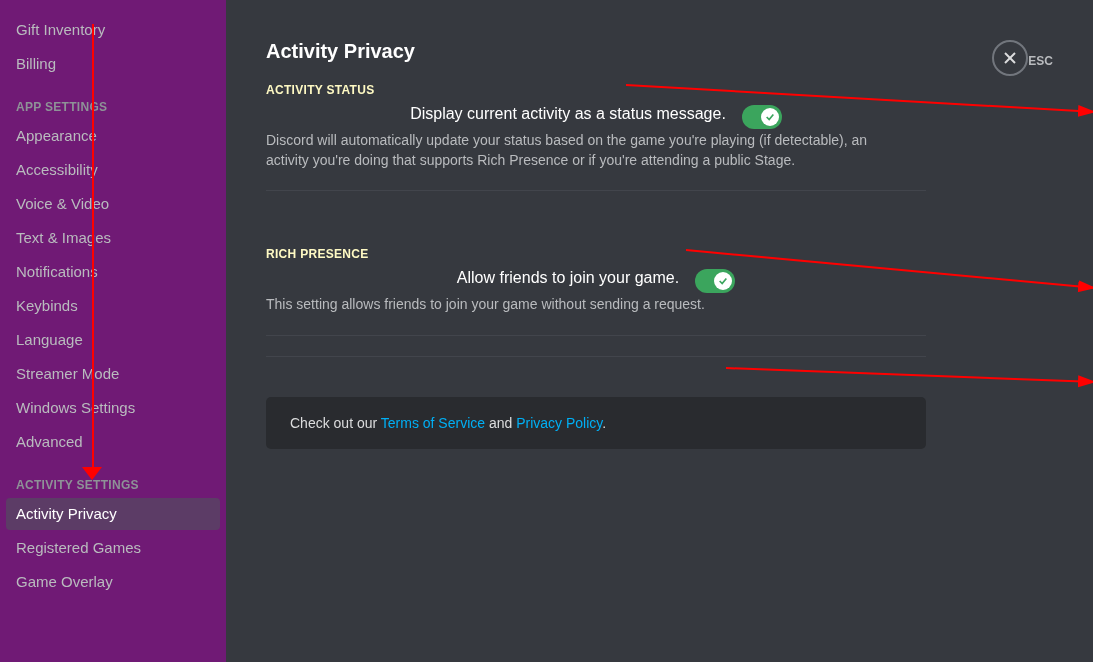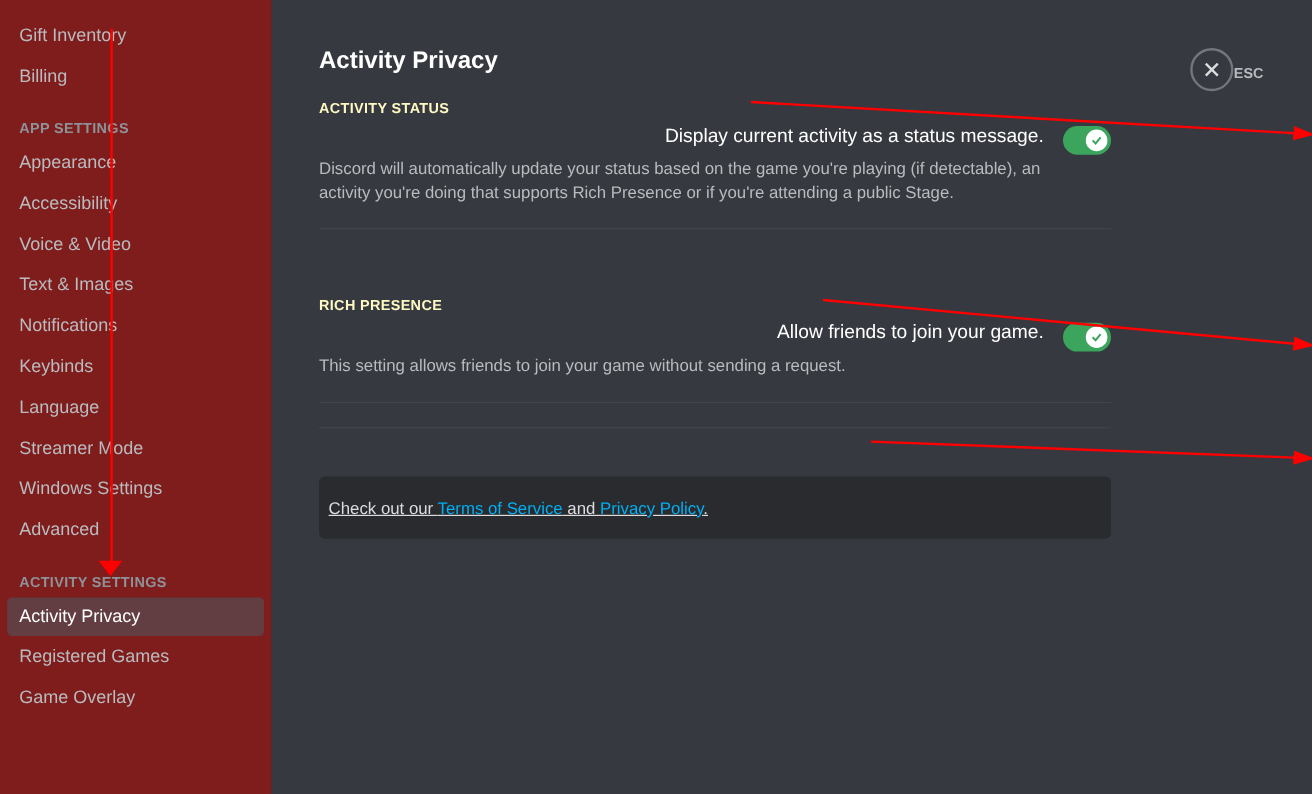--- a/index.html
+++ b/index.html
@@ -11,21 +11,21 @@
       font-family: -apple-system, BlinkMacSystemFont, "Segoe UI", Helvetica, Arial, sans-serif;
       background: #36393f;
       color: #dcddde;
       width: 1093px;
       height: 662px;
       overflow: hidden;
       display: flex;
     }
     .sidebar {
       width: 226px;
-      background: #7f1d1d;
+      background: #701a75;
       padding: 0 6px;
       overflow-y: auto;
     }
     .sidebar-item {
       padding: 6px 10px;
       margin: 2px 0;
       border-radius: 4px;
       color: #b9bbbe;
       cursor: pointer;
       font-size: 15px;
@@ -62,21 +62,21 @@
       text-transform: uppercase;
       margin-bottom: 8px;
       letter-spacing: 0.3px;
     }
     .setting-row {
       margin-bottom: 20px;
     }
     .setting-header {
       display: flex;
       align-items: flex-start;
-      justify-content: flex-end;
+      justify-content: center;
     }
     .setting-title {
       font-size: 16px;
       font-weight: 500;
       color: #ffffff;
       margin-bottom: 8px;
     }
     .setting-description {
       font-size: 14px;
       color: #b9bbbe;
@@ -112,26 +112,25 @@
     .divider {
       height: 1px;
       background: rgba(79, 84, 92, 0.48);
       margin: 20px 0;
     }
     .spacer {
       height: 36px;
     }
     .notice-box {
       background: #292b2f;
-      padding: 18px 8px;
+      padding: 18px 24px;
       border-radius: 5px;
       font-size: 14px;
       color: #dcddde;
       margin-top: 40px;
-      text-decoration: underline;
     }
     .notice-box .link {
       color: #00aff4;
       cursor: pointer;
     }
     .close-button {
       position: absolute;
       top: 40px;
       right: 40px;
       display: flex;

